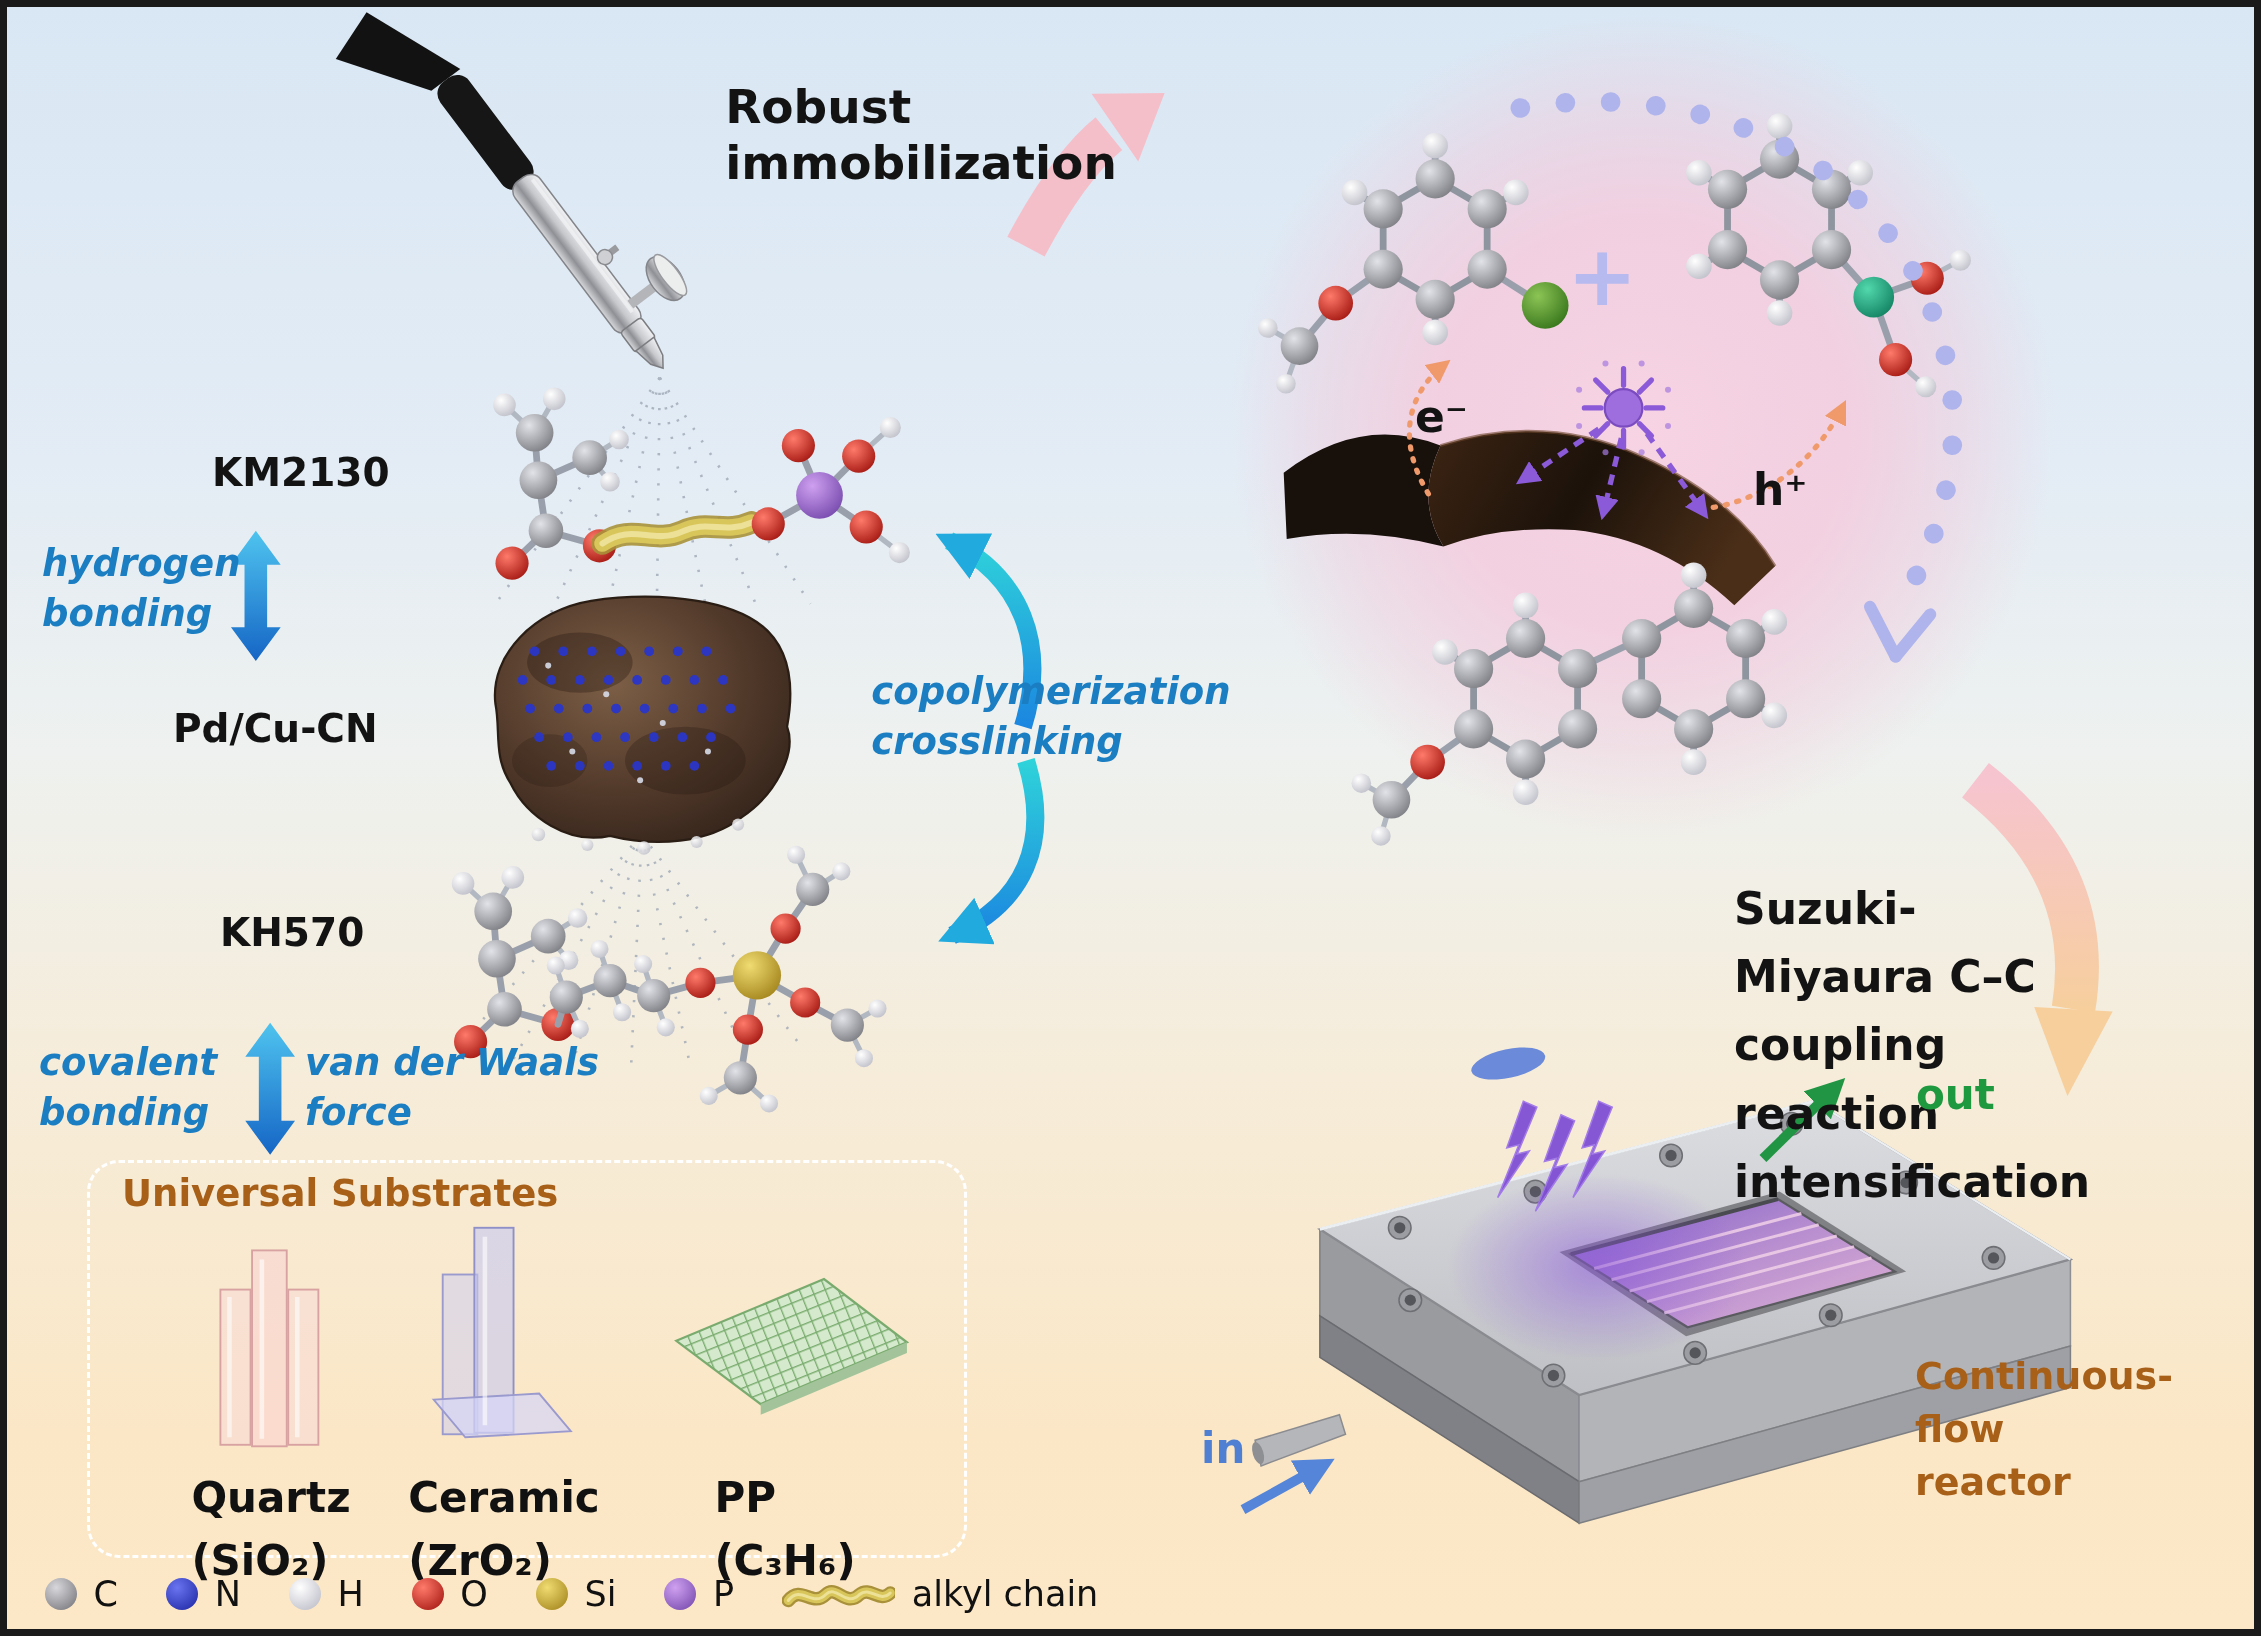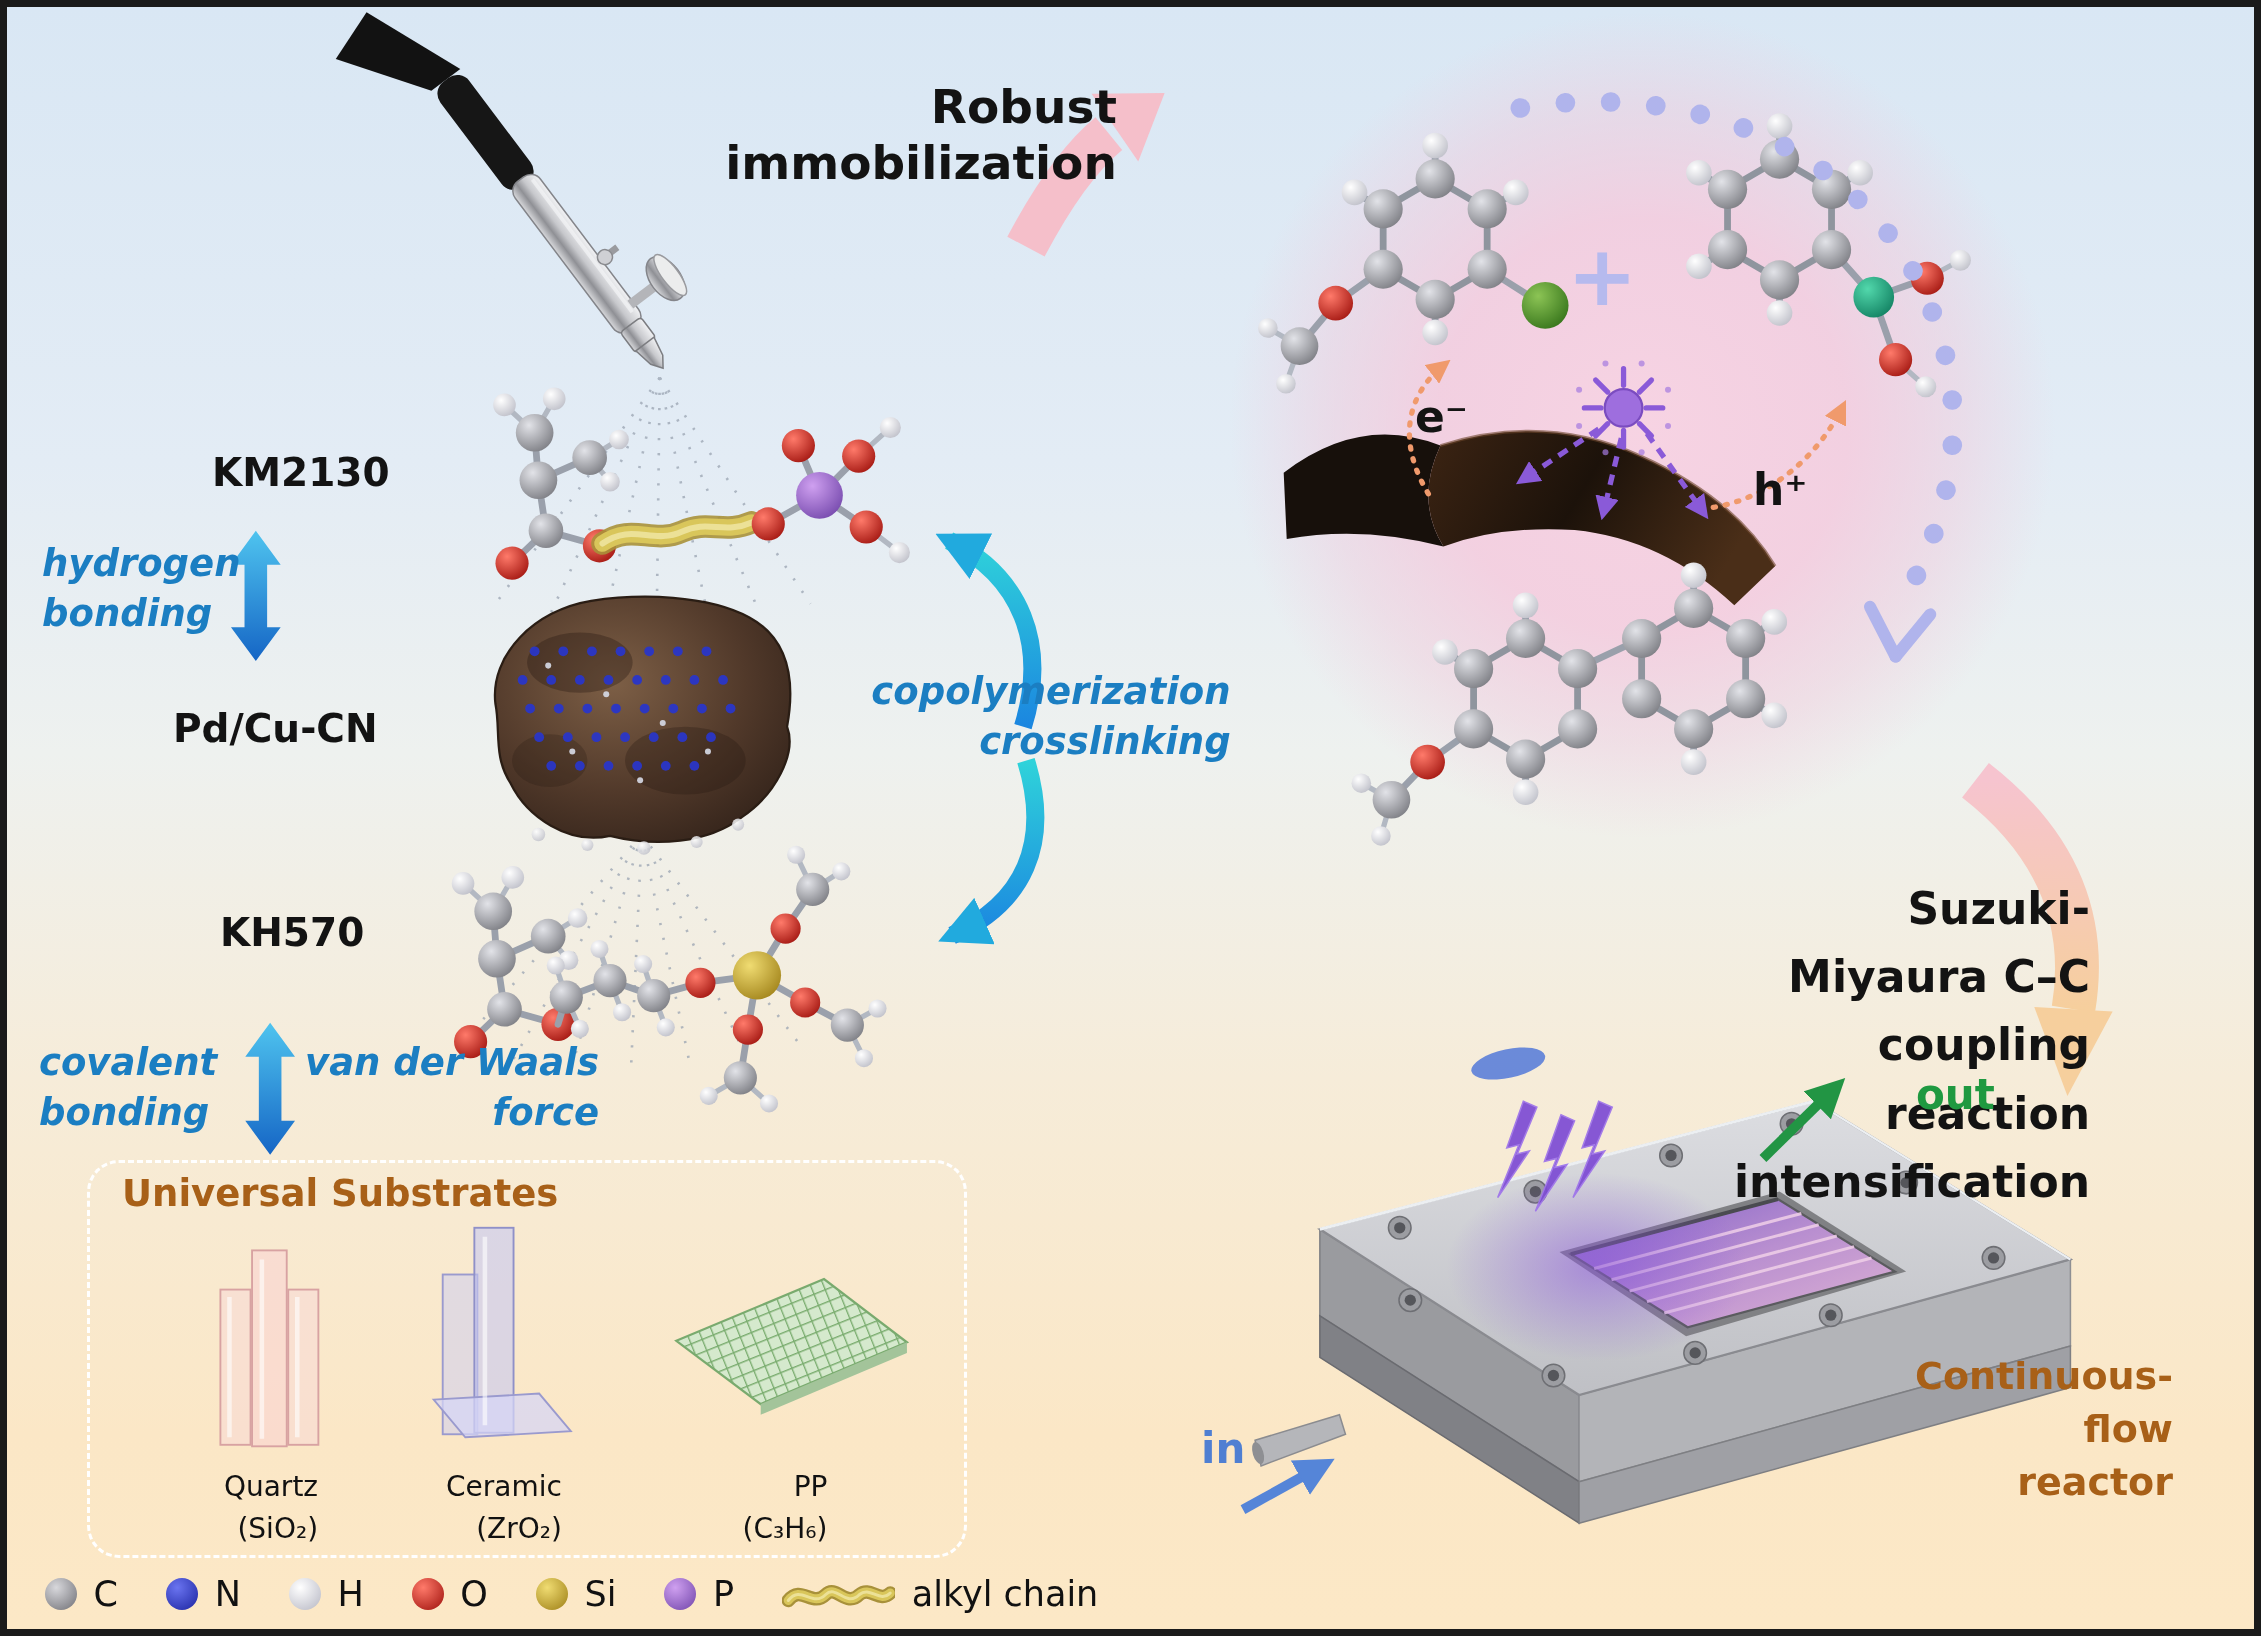--- a/index.html
+++ b/index.html
@@ -2,39 +2,39 @@
 <html style="font-size:12px"><head>
 <meta charset="utf-8">
 <style>
   *{margin:0;padding:0;box-sizing:border-box}
   body{font-family:"DejaVu Sans","Liberation Sans",sans-serif;background:#444}
   #canvas{position:relative;width:2261px;height:1636px;border:7.5px solid #1a1a1a;overflow:hidden;
     background:linear-gradient(180deg,#d9e7f4 0%,#e3ecf5 28%,#eef1ef 46%,#f6ecd9 66%,#fbe7c6 88%,#fce8c6 100%)}
   svg.layer{position:absolute;left:0;top:0}
   .txt{position:absolute;color:#131313;font-weight:700;line-height:1.2}
   .ml{white-space:pre-line}
-  .ctr{transform:translateX(-50%);text-align:right}
+  .ctr{transform:translateX(-50%);text-align:left}
   .blue{color:#1b7ec2;font-style:italic}
   .brown{color:#a86018}
   .bnd{stroke:#9aa0ab;stroke-width:9;stroke-linecap:round}
   .bnd2{stroke:#b2b8c2;stroke-width:7;stroke-linecap:round}
   .dashedbox{position:absolute;left:80px;top:1153px;width:880px;height:398px;
     border:3.8px dashed #ffffff;border-radius:32px;pointer-events:none}
   .legend{position:absolute;left:38px;bottom:10.6px;height:48px;display:flex;align-items:center;gap:48px;
     font-size:35px;color:#111;font-weight:500}
   .lg-item{display:flex;align-items:center;gap:16.6px;white-space:nowrap}
   .sph{width:32px;height:32px;border-radius:50%;display:inline-block;flex:0 0 auto}
   .sph-c{background:radial-gradient(circle at 35% 30%,#d8d8dc,#6e6e74)}
   .sph-n{background:radial-gradient(circle at 35% 30%,#6a74f0,#1b23a0)}
   .sph-h{background:radial-gradient(circle at 35% 30%,#ffffff,#b5b6c2)}
   .sph-o{background:radial-gradient(circle at 35% 30%,#ff7a6a,#9c0f0a)}
   .sph-si{background:radial-gradient(circle at 35% 30%,#f0dc72,#9c7d14)}
   .sph-p{background:radial-gradient(circle at 35% 30%,#cfa0f0,#6f43a8)}
   .sph-cc{background:radial-gradient(circle at 35% 30%,#f070cc,#8d1570)}
-  .sub-label{font-weight:400;font-size:28px;line-height:1.5;color:#111}
+  .sub-label{font-weight:700;font-size:42px;line-height:1.5;color:#111}
 </style>
 </head>
 <body>
 
 <div id="canvas">
 
 <svg class="layer" width="2261" height="1636" viewBox="0 0 3000 2171">
   <defs>
     <linearGradient id="metalV" x1="0" y1="0" x2="0" y2="1">
       <stop offset="0" stop-color="#f2f3f5"></stop>

